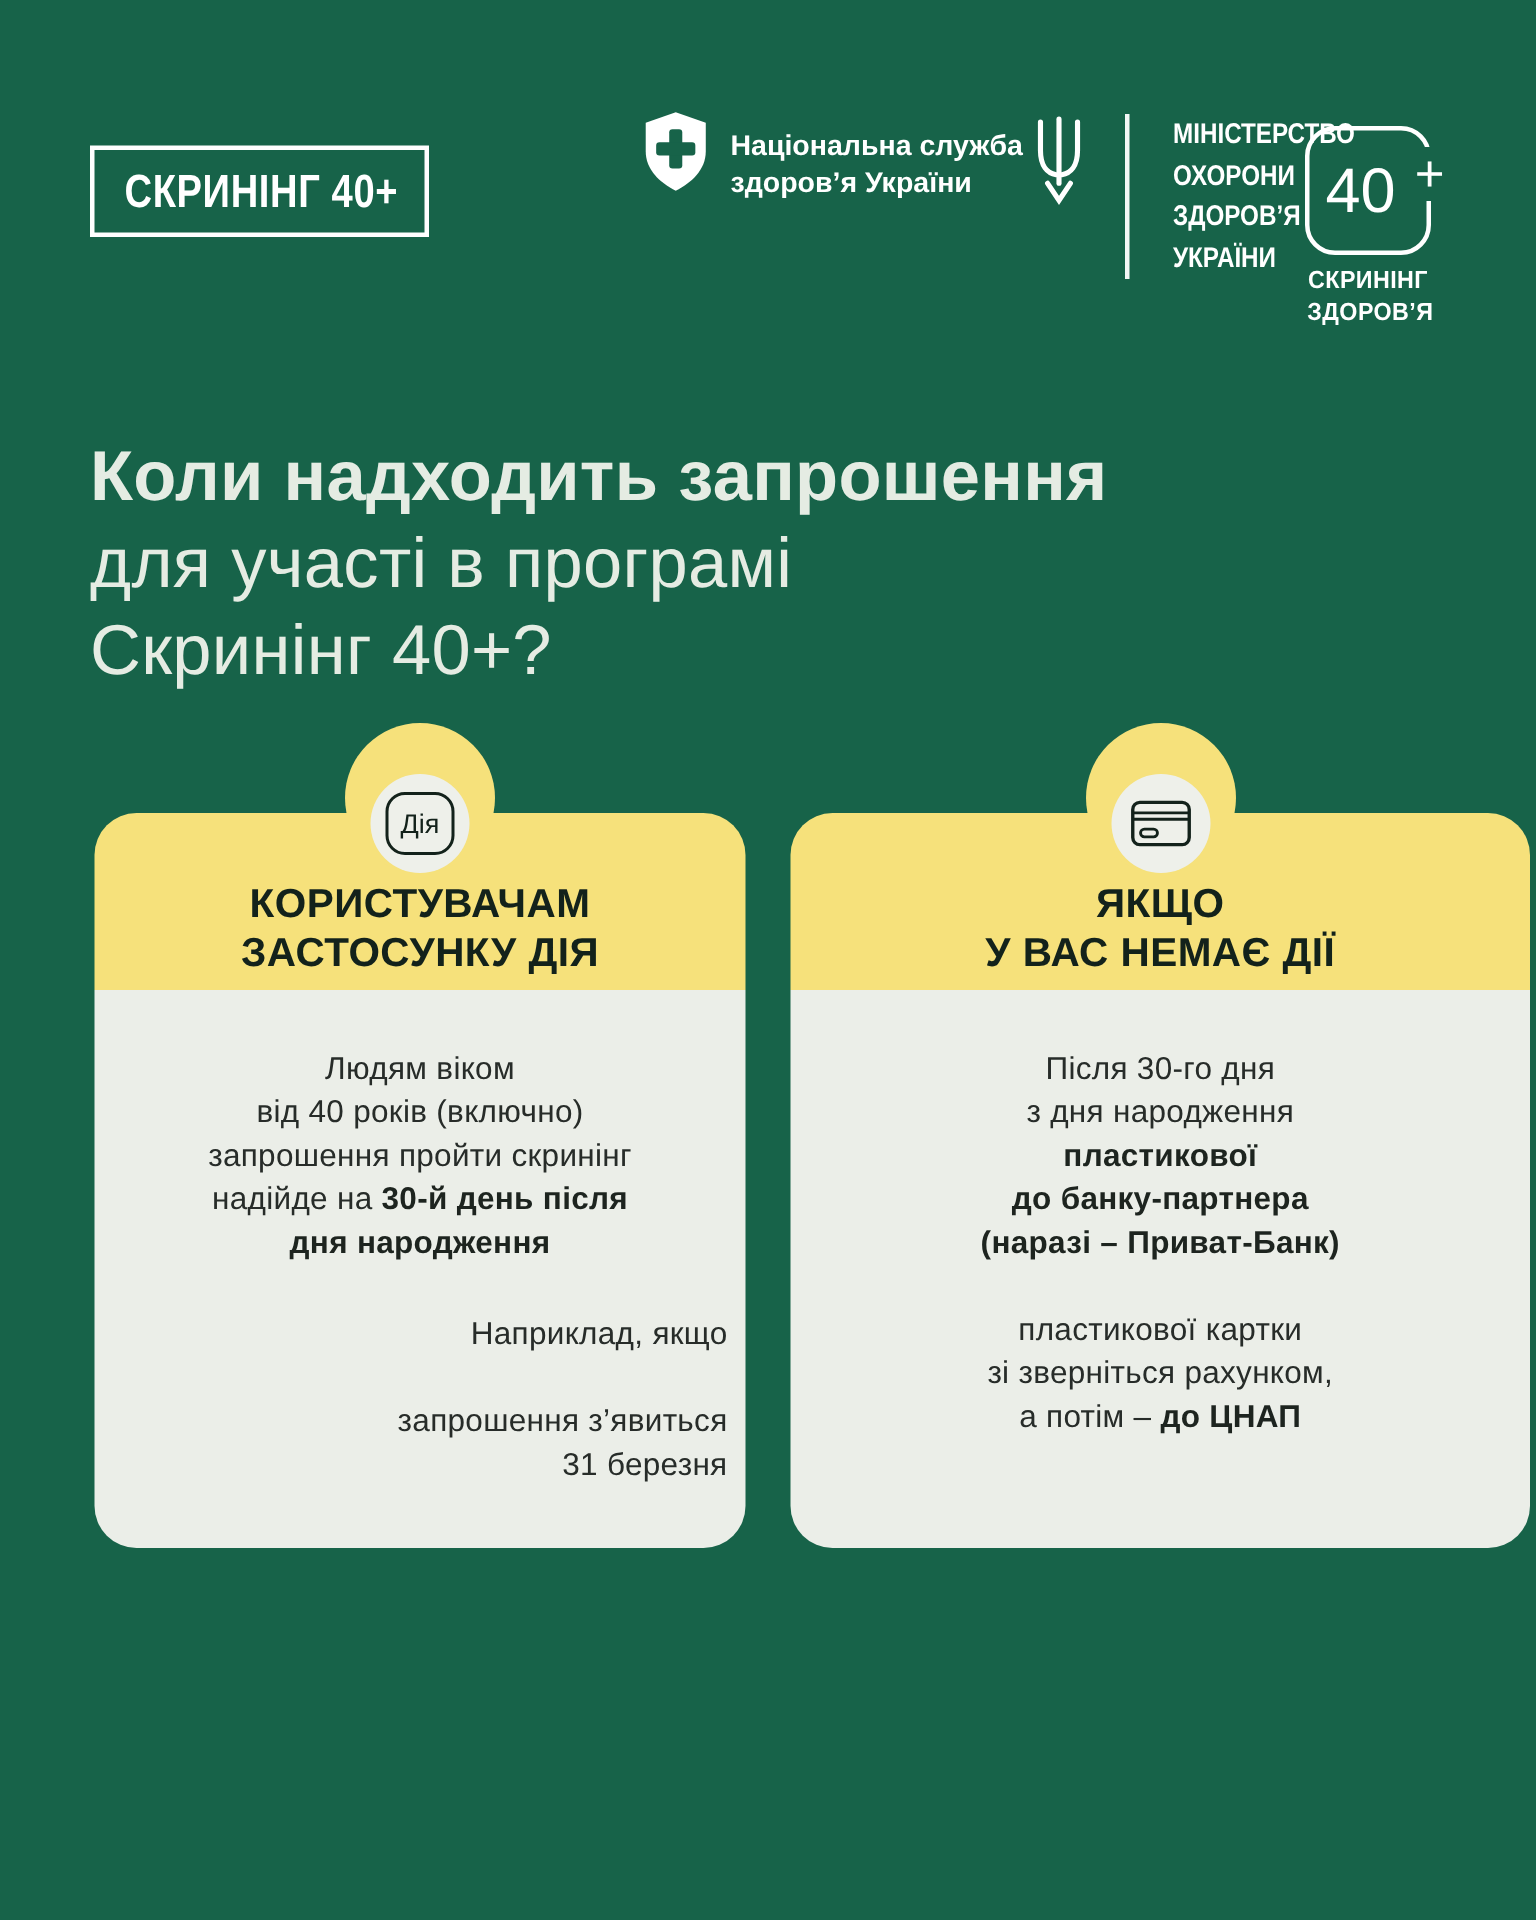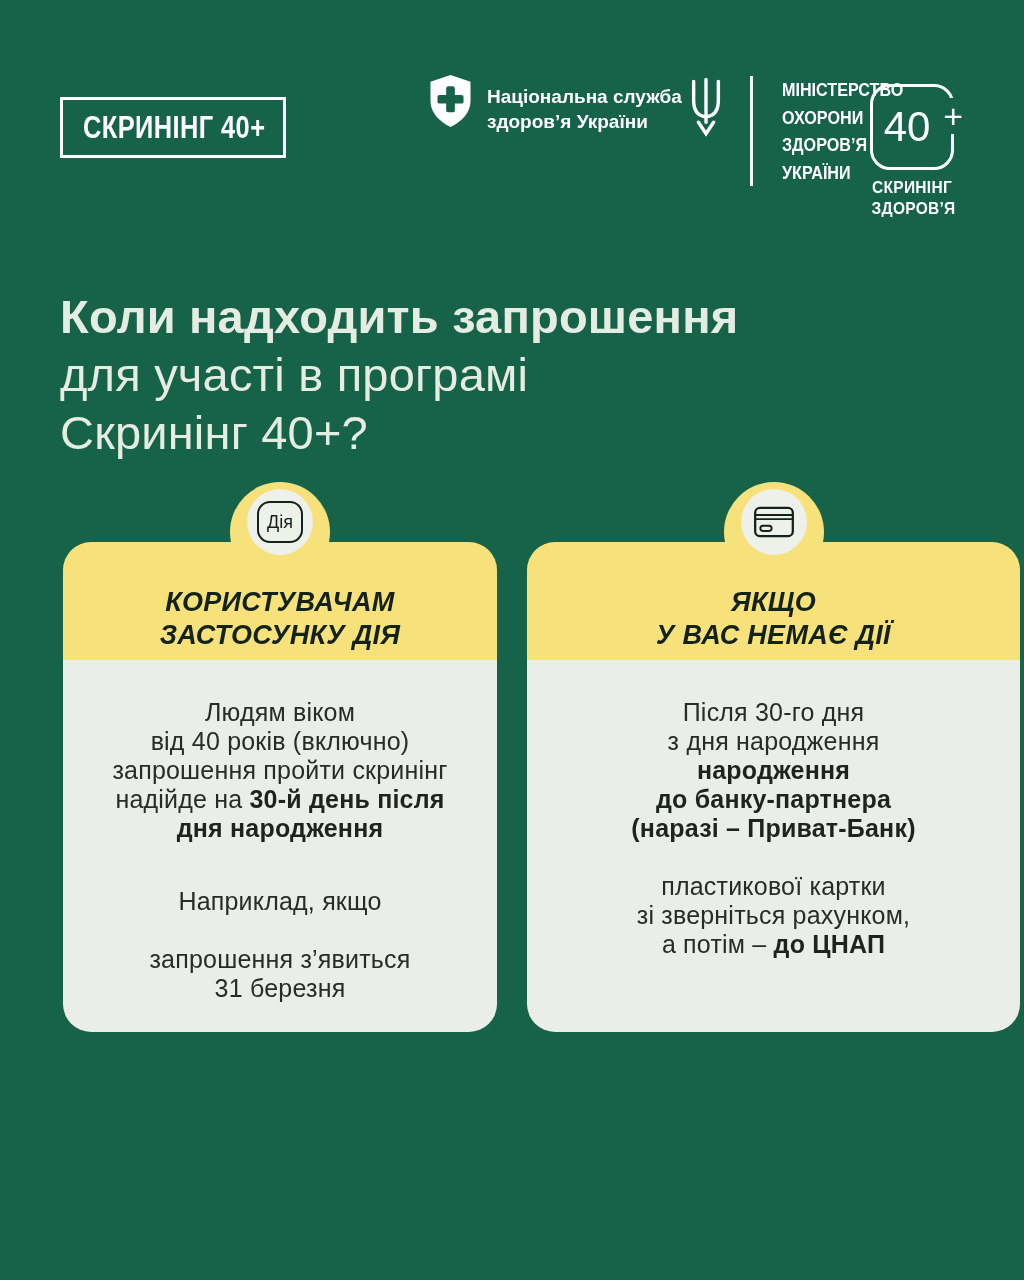--- a/index.html
+++ b/index.html
@@ -46,34 +46,34 @@
   .title{position:absolute;left:60px;top:288px;color:var(--light-text);
     font-size:47px;line-height:58px;letter-spacing:0.2px;}
   .title .l1{font-weight:700;}
   .title .l2,.title .l3{font-weight:400;}
 
   
   .card{position:absolute;top:482px;}
   .card-left{left:63px;width:434px;}
   .card-right{left:527px;width:493px;}
   .circle{width:100px;height:100px;border-radius:50%;background:var(--yellow);
-    margin:0 auto;position:relative;z-index:2;display:flex;align-items:flex-start;justify-content:center;}
+    margin:0 auto;position:relative;z-index:2;display:flex;align-items:flex-end;justify-content:center;}
   .circle-inner{width:66px;height:66px;border-radius:50%;background:var(--circle-bg);
     display:flex;align-items:center;justify-content:center;margin-top:7px;}
   .diia-box{border:2px solid var(--dark);border-radius:13px;width:46px;height:42px;
     display:flex;align-items:center;justify-content:center;}
   .diia-box span{font-size:18px;font-weight:500;color:var(--dark);}
   .card-header{background:var(--yellow);border-radius:28px 28px 0 0;margin-top:-40px;
-    position:relative;z-index:1;padding:44px 8px 8px;text-align:center;height:118px;font-style:italic;}
+    position:relative;z-index:1;padding:44px 8px 8px;text-align:center;height:118px;}
   .card-header .h{font-size:27px;font-weight:700;line-height:33px;color:var(--dark);
     letter-spacing:0.3px;}
   .card-body{background:var(--body-bg);border-radius:0 0 28px 28px;
     padding:38px 12px 24px;min-height:372px;text-align:center;
-    font-size:25px;line-height:29px;color:var(--body-text);letter-spacing:0.2px;}
-  .card-body p + p{margin-top:44px;}
+    font-size:21px;line-height:29px;color:var(--body-text);letter-spacing:0.2px;}
+  .card-body p + p{margin-top:32px;text-align:right;}
   .card-body .bold{font-weight:700;color:#1d241f;}
 </style>
 </head>
 <body>
 
 <div class="page">
 
   <div class="badge">
     <span>СКРИНІНГ 40+</span>
   </div>
@@ -154,17 +154,17 @@
           <line x1="2" y1="14" x2="42" y2="14" stroke-width="2"></line>
           <rect x="7.5" y="21" width="12" height="5.5" rx="2.75" stroke-width="2"></rect>
         </svg>
       </div>
     </div>
     <div class="card-header">
       <div class="h">ЯКЩО</div>
       <div class="h">У ВАС НЕМАЄ ДІЇ</div>
     </div>
     <div class="card-body">
-      <p><span>Після 30-го дня</span><br><span>з дня народження</span><br><span class="bold">народження</span><br><span class="bold">до банку-партнера</span><br><span class="bold">(наразі – Приват-Банк)</span><br><br><span>пластикової картки</span><br><span>зі зверніться рахунком,</span><br><span>а потім – </span><span class="bold">до ЦНАП</span></p>
+      <p><span>Після 30-го дня</span><br><span>з дня народження</span><br><span class="bold">пластикової</span><br><span class="bold">до банку-партнера</span><br><span class="bold">(наразі – Приват-Банк)</span><br><br><span>пластикової картки</span><br><span>зі зверніться рахунком,</span><br><span>а потім – </span><span class="bold">до ЦНАП</span></p>
     </div>
   </div>
 
 </div>
 
 </body></html>

